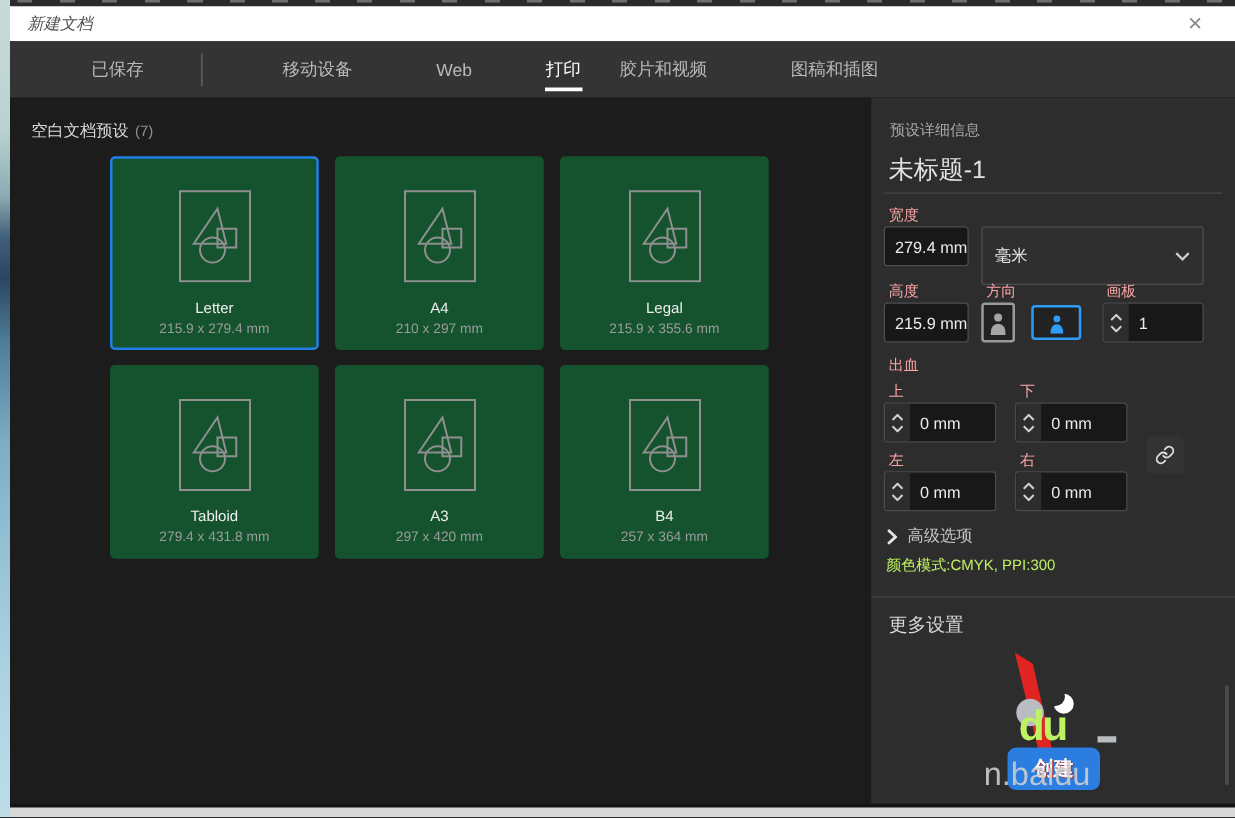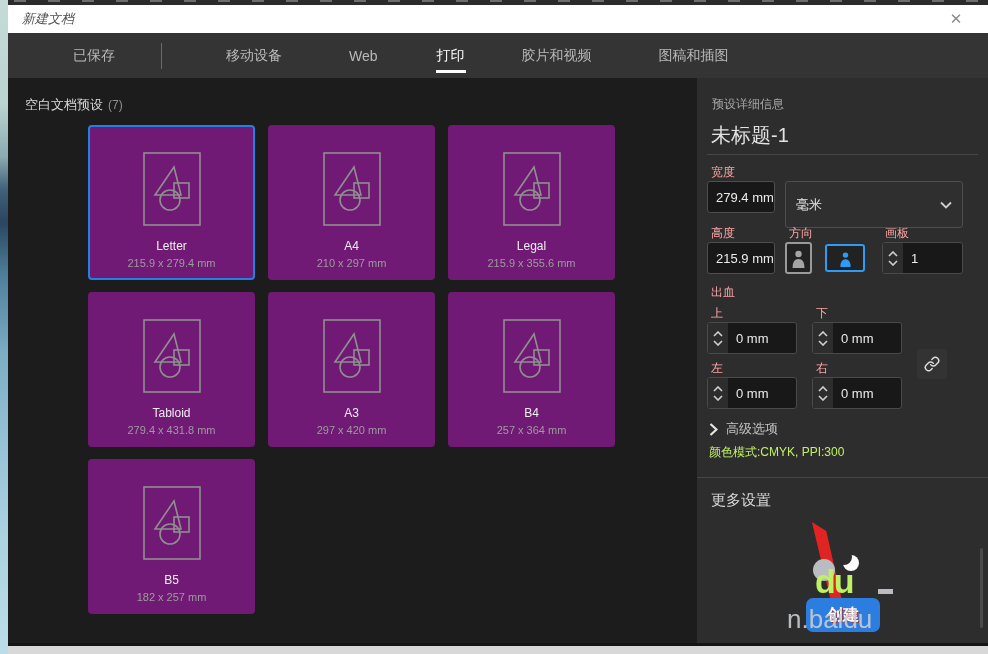--- a/index.html
+++ b/index.html
@@ -36,21 +36,21 @@
   .content { position:absolute; left:8px; top:78px; width:980px; height:565px; background:#1c1c1c; }
   .bottom-dark { position:absolute; left:8px; top:643px; width:980px; height:3px; background:#141414; }
   .bottom-strip { position:absolute; left:8px; top:646px; width:980px; height:8px; background:#d8d8d8; }
 
   
   .presets-area { position:absolute; left:0; top:0; width:580px; height:565px;text-decoration:underline; }
   .presets-heading { position:absolute; left:17px; top:18px; font-size:13px; color:#dadada; }
   .presets-heading .count { color:#8f8f8f; font-size:12px; margin-left:5px; }
   .cards-grid { position:absolute; left:80px; top:47px; display:grid;
     grid-template-columns:repeat(3,167px); gap:12px 13px; }
-  .card { width:167px; height:155px; background:#701a75; border-radius:4px;
+  .card { width:167px; height:155px; background:#14532d; border-radius:4px;
     display:flex; flex-direction:column; align-items:center; cursor:pointer; }
   .card.selected { border:2px solid #2180e8; }
   .card .doc-icon { margin-top:27px; }
   .card.selected .doc-icon { margin-top:25px; }
   .card-name { margin-top:13px; font-size:12px; color:#efefef; }
   .card-dims { margin-top:4px; font-size:11px; color:#9c9c9c; }
 
   
   .details-panel { position:absolute; left:689px; top:0; width:291px; height:565px; background:#2d2d2d; }
   .panel-heading { position:absolute; left:15px; top:18px; font-size:12px; color:#a8a8a8; }
@@ -116,21 +116,21 @@
     <div class="tab-divider"></div>
     <div class="tab" style="margin-left:64px">
       <span>移动设备</span>
     </div>
     <div class="tab" style="margin-left:67px">
       <span>Web</span>
     </div>
     <div class="tab active" style="margin-left:59px">
       <span>打印</span>
     </div>
-    <div class="tab" style="margin-left:57px">
+    <div class="tab" style="margin-left:31px">
       <span>胶片和视频</span>
     </div>
     <div class="tab" style="margin-left:67px">
       <span>图稿和插图</span>
     </div>
   </div>
 
   <div class="content">
 
     <div class="presets-area">
@@ -199,30 +199,20 @@
           <svg class="doc-icon" width="58" height="74" viewBox="0 0 58 74">
             <rect x="1" y="1" width="56" height="72" fill="none" stroke="#8f8f8f" stroke-width="1.6"></rect>
             <polygon points="12,43 31,15 38,43" fill="none" stroke="#8f8f8f" stroke-width="1.6"></polygon>
             <rect x="31" y="31" width="15" height="15" fill="none" stroke="#8f8f8f" stroke-width="1.6"></rect>
             <circle cx="27" cy="48" r="10" fill="none" stroke="#8f8f8f" stroke-width="1.6"></circle>
           </svg>
           <div class="card-name">B4</div>
           <div class="card-dims">257 x 364 mm</div>
         </div>
 
-        <div class="card">
-          <svg class="doc-icon" width="58" height="74" viewBox="0 0 58 74">
-            <rect x="1" y="1" width="56" height="72" fill="none" stroke="#8f8f8f" stroke-width="1.6"></rect>
-            <polygon points="12,43 31,15 38,43" fill="none" stroke="#8f8f8f" stroke-width="1.6"></polygon>
-            <rect x="31" y="31" width="15" height="15" fill="none" stroke="#8f8f8f" stroke-width="1.6"></rect>
-            <circle cx="27" cy="48" r="10" fill="none" stroke="#8f8f8f" stroke-width="1.6"></circle>
-          </svg>
-          <div class="card-name">B5</div>
-          <div class="card-dims">182 x 257 mm</div>
-        </div>
 
       </div>
     </div>
 
     <div class="details-panel">
       <div class="panel-heading">预设详细信息</div>
       <div class="doc-name">未标题-1</div>
       <div class="divider div1"></div>
 
       <div class="field-label" style="left:14px; top:86px">宽度</div>

